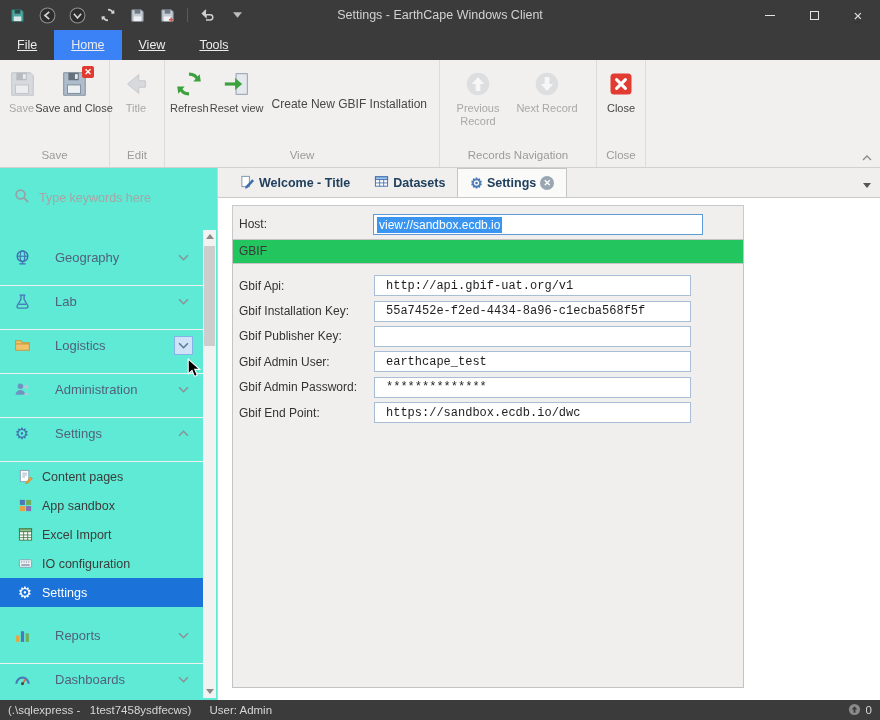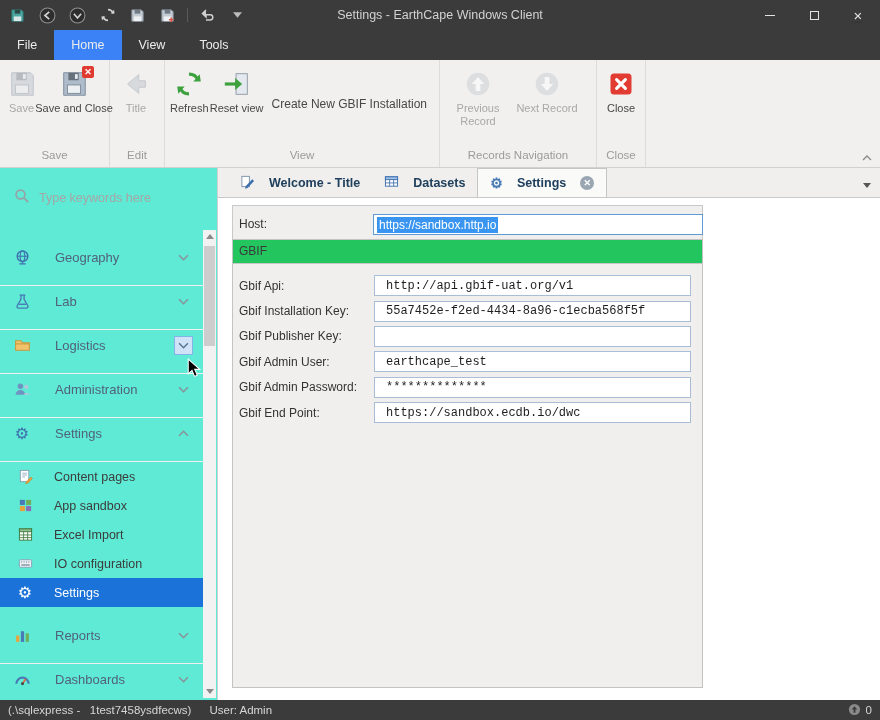--- a/index.html
+++ b/index.html
@@ -14,21 +14,21 @@
   .qat-sep { width:1px; height:14px; background:#5a5a5a; margin:0 2px; }
   .title-text { position:absolute; left:0; right:0; text-align:center; color:#d2d2d2; font-size:12.5px; pointer-events:none; }
   .win-controls { margin-left:auto; display:flex; height:100%; z-index:2; }
   .win-btn { width:44px; height:100%; display:flex; align-items:center; justify-content:center; color:#e3e3e3; }
   .min-glyph { display:inline-block; width:10px; height:1px; background:#e3e3e3; }
   .max-glyph { display:inline-block; width:9px; height:9px; border:1px solid #e3e3e3; }
   .close-glyph { font-size:15px; line-height:1; }
 
   
   .menubar { position:absolute; top:30px; left:0; right:0; height:30px; background:#3b3b3b; display:flex; align-items:stretch; }
-  .menu-tab { padding:0 17px; display:flex; align-items:center; color:#ececec; font-size:12.5px; cursor:default; }
+  .menu-tab { padding:0 17px; display:flex; align-items:center; color:#ececec; font-size:12.5px; cursor:default;text-decoration:underline; }
   .menu-tab.active { background:#3b82f6; }
 
   
   .ribbon { position:absolute; top:60px; left:0; right:0; height:108px; background:#f1f0ef; border-bottom:1px solid #d2d1d0; display:flex; }
   .rgroup { display:flex; flex-direction:column; border-right:1px solid #dddcdb; }
   .rgroup-buttons { flex:1; display:flex; align-items:stretch; padding:2px 2px 0 2px; }
   .rgroup-label { height:20px; text-align:center; color:#9b9b9b; font-size:11.5px; line-height:17px; }
   .rbtn { display:flex; flex-direction:column; align-items:center; padding:4px 3px 0 3px; color:#474747; font-size:11px; text-align:center; cursor:default; }
   .rbtn .ricon { height:36px; display:flex; align-items:center; justify-content:center; }
   .rbtn .lbl { line-height:1.2; }
@@ -45,42 +45,42 @@
   .sidebar { position:absolute; top:168px; left:0; width:218px; height:532px; background:#5eead4; border-right:1px solid #cfcfcf; overflow:hidden; }
   .search-row { display:flex; align-items:center; gap:9px; padding:20px 0 0 14px; }
   .search-input { border:none; outline:none; font-family:"Liberation Sans",sans-serif; font-size:12.5px; color:#444; width:150px; background:transparent; }
   .search-input::placeholder { color:#a6a6a6; }
   .nav { position:absolute; top:74px; left:0; width:203px; }
   .nav-group { height:44px; display:flex; align-items:center; gap:24px; padding:0 10px 12px 13px; border-bottom:1px solid #f0f0f0; cursor:default; }
   .nav-lbl { color:#51627a; font-size:13px; flex:1; }
   .nav-ic { width:18px; display:flex; justify-content:center; }
   .chev { display:flex; align-items:center; justify-content:center; width:19px; height:19px; }
   .chev-hl { background:#cfe2f7; border:1px solid #84b3e8; }
-  .nav-child { height:29px; display:flex; align-items:center; gap:21px; padding:0 10px 0 17px; color:#3c3c3c; font-size:12.5px; cursor:default; }
+  .nav-child { height:29px; display:flex; align-items:center; gap:9px; padding:0 10px 0 17px; color:#3c3c3c; font-size:12.5px; cursor:default; }
   .nav-child .nav-ic { width:16px; }
   .nav-child.selected { background:#1b72d8; color:#fff; }
   .reports-gap { margin-top:13px; }
   .gear-glyph { font-size:16px; line-height:1; color:#3e6fae; }
   .gear-glyph.white { color:#fff; }
   .side-scroll { position:absolute; top:62px; right:1px; width:13px; bottom:2px; background:#f2f2f2; }
   .scroll-arrow { position:absolute; left:0; width:13px; height:13px; display:flex; align-items:center; justify-content:center; }
   .tri-up { width:0; height:0; border-left:4px solid transparent; border-right:4px solid transparent; border-bottom:5px solid #8a8a8a; }
   .tri-down { width:0; height:0; border-left:4px solid transparent; border-right:4px solid transparent; border-top:5px solid #8a8a8a; }
   .scroll-thumb { position:absolute; left:1px; top:16px; width:11px; height:100px; background:#cdcdcd; }
   .mouse-cursor { position:absolute; left:187px; top:190px; z-index:50; pointer-events:none; }
 
   
   .content { position:absolute; top:168px; left:218px; right:0; height:532px; background:#fff; }
   .tabstrip { position:relative; height:30px; background:#f0efee; border-bottom:1px solid #c9c9c9; display:flex; align-items:flex-end; padding-left:10px; }
-  .tab { height:29px; display:flex; align-items:center; gap:14px; padding:0 12px; color:#20405d; font-size:12.5px; font-weight:600; cursor:default; }
+  .tab { height:29px; display:flex; align-items:center; gap:4px; padding:0 12px; color:#20405d; font-size:12.5px; font-weight:600; cursor:default; }
   .tab.active { background:#fafaf9; border:1px solid #c5c5c5; border-bottom:none; font-weight:bold; }
   .tab-close { width:14px; height:14px; border-radius:50%; background:#9aa7b2; color:#fff; font-size:9px; line-height:14px; text-align:center; }
   .tab-dropdown { position:absolute; right:9px; bottom:9px; width:0; height:0; border-left:4px solid transparent; border-right:4px solid transparent; border-top:5px solid #555; }
 
-  .panel { position:absolute; left:14px; top:37px; width:471px; height:483px; background:#f0efed; border:1px solid #c9c9c9; }
+  .panel { position:absolute; left:14px; top:37px; width:512px; height:483px; background:#f0efed; border:1px solid #c9c9c9; }
   .host-row { position:absolute; top:8px; left:5px; right:5px; height:21px; }
   .host-label { position:absolute; left:1px; top:0; line-height:21px; color:#333; }
   .text-input { position:absolute; left:135px; top:0; width:330px; height:21px; background:#fff; border:1px solid #5f9bd5; display:flex; align-items:center; padding:0 3px; overflow:hidden; }
   .selection { background:#3a95f0; color:#fff; padding:1px 2px; font-size:12px; white-space:nowrap; }
   .gbif-box { position:absolute; top:33px; left:-1px; right:-1px; bottom:-1px; border:1px solid #c3c3c3; }
   .gbif-header { height:24px; background:#22c55e; border-bottom:1px solid #c7c6c5; line-height:23px; padding-left:6px; color:#3a3a3a; }
   .fields { padding-top:9px; }
   .field-row { display:flex; align-items:center; height:25.4px; padding-left:6px; }
   .field-label { width:135px; color:#333; }
   .field-input { width:317px; height:21px; border:1px solid #a7bed6; background:#fff; padding:0 11px; font-family:Liberation Mono, monospace; font-size:12px; color:#1d1d1d; outline:none; }
@@ -516,21 +516,21 @@
         <span>Settings</span>
         <span class="tab-close">✕</span>
       </div>
       <span class="tab-dropdown"></span>
     </div>
 
     <div class="panel">
       <div class="host-row">
         <span class="host-label">Host:</span>
         <div class="text-input">
-          <span class="selection">https://sandbox.http.io</span>
+          <span class="selection">view://sandbox.ecdb.io</span>
         </div>
       </div>
 
       <div class="gbif-box">
         <div class="gbif-header">GBIF</div>
         <div class="fields">
           <div class="field-row">
             <span class="field-label">Gbif Api:</span>
             <input class="field-input" readonly="" value="http://api.gbif-uat.org/v1" style="">
           </div>

